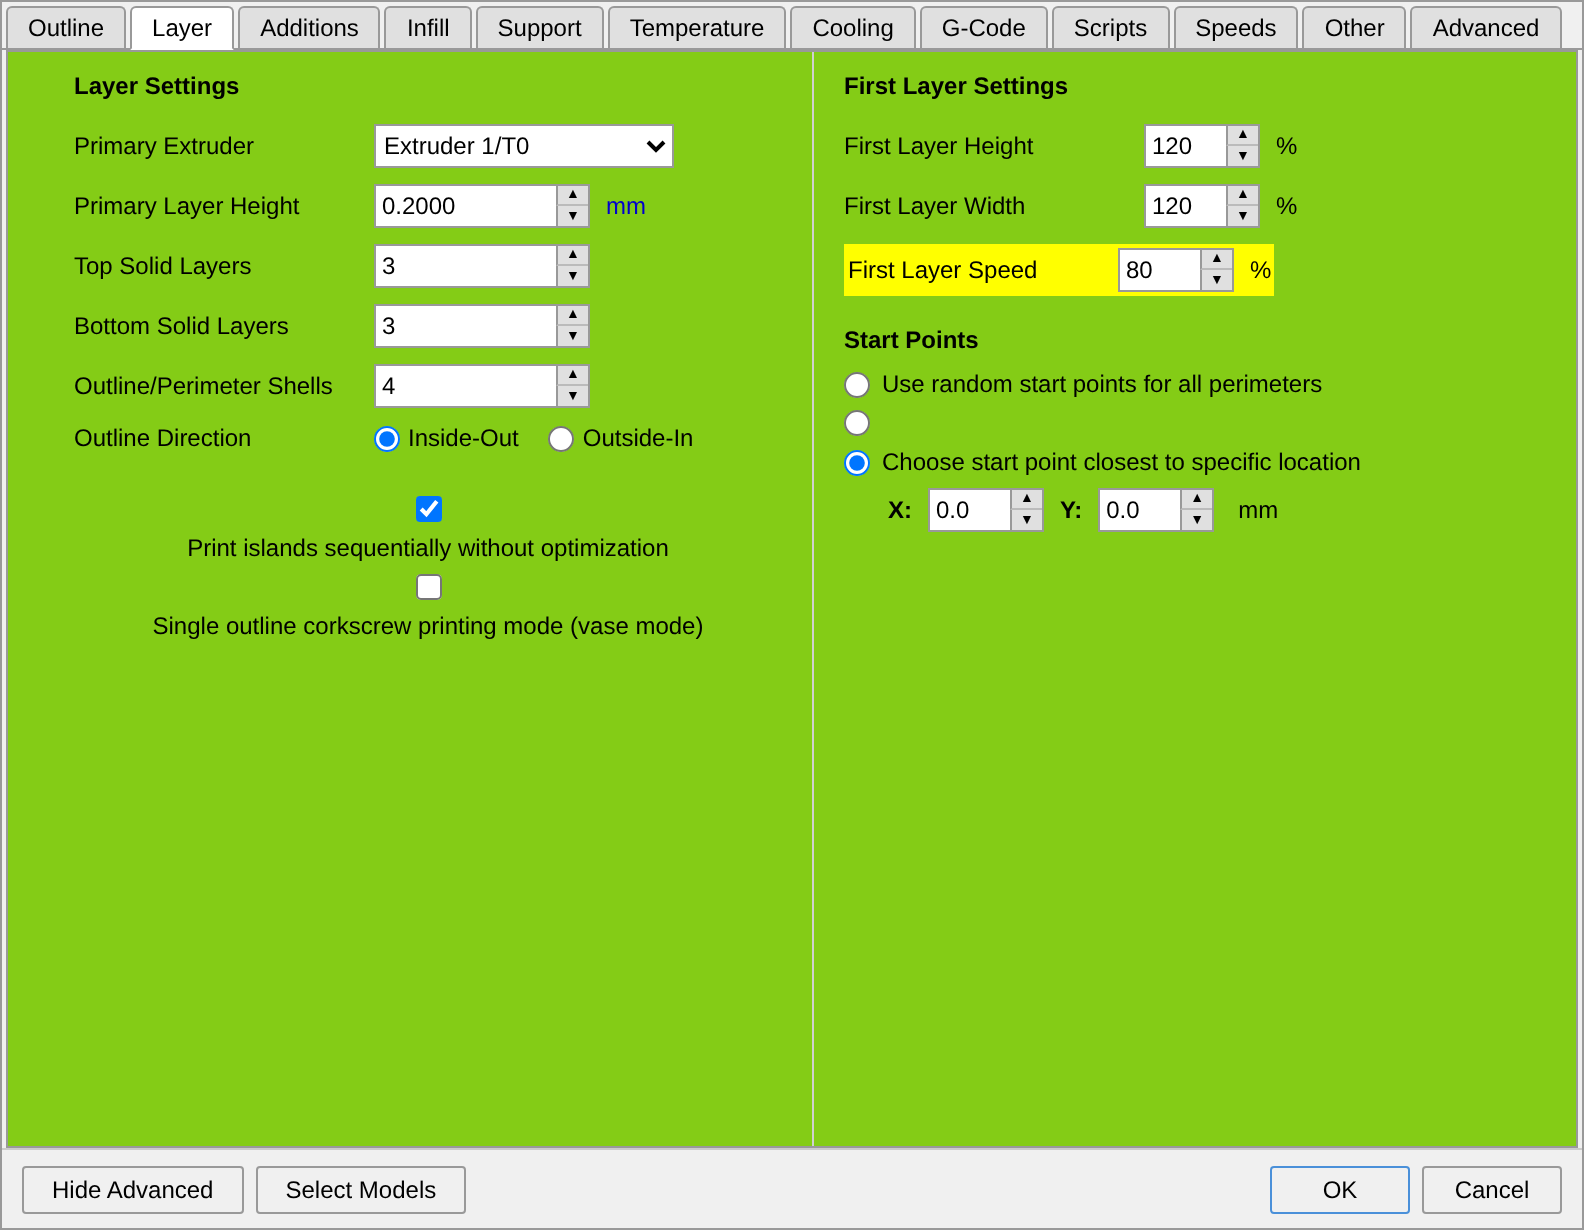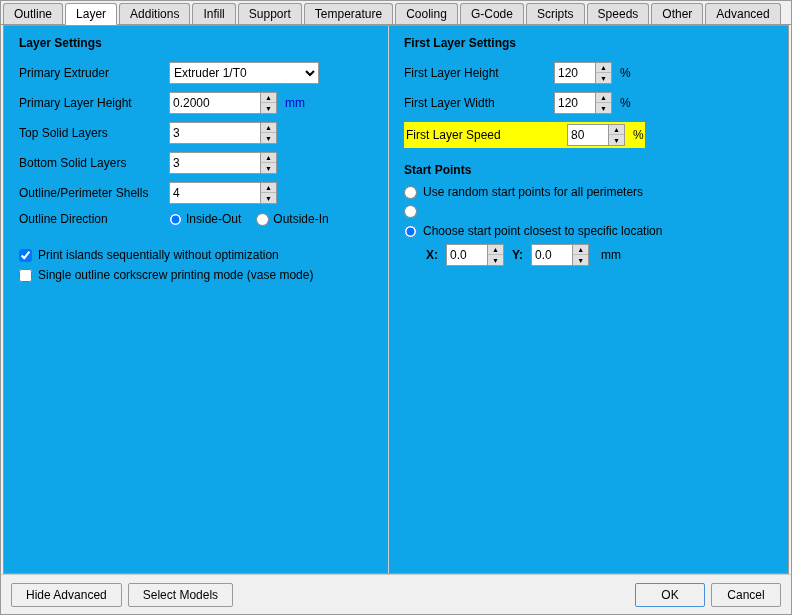--- a/index.html
+++ b/index.html
@@ -42,26 +42,27 @@
     .tab.active {
       background: #fff;
       border-bottom: 1px solid #fff;
       z-index: 1;
       margin-bottom: -1px;
       font-weight: normal;
     }
     
     .content-area {
       flex: 1;
-      background: #0ea5e9;
+      background: #84cc16;
       border: 1px solid #999;
       margin: 0 2px;
       display: flex;
       flex-direction: row;
       overflow: hidden;
+      padding-left: 18px;
     }
     
     .left-panel {
       flex: 0 0 385px;
       padding: 10px 15px;
       border-right: 1px solid #d0d0d0;
     }
     .panel-title {
       font-weight: bold;
       margin-bottom: 12px;
@@ -165,20 +166,21 @@
       gap: 4px;
       font-size: 12px;
       cursor: pointer;
     }
     
     .checkbox-row {
       display: flex;
       align-items: center;
       margin-bottom: 6px;
       gap: 6px;
+      flex-direction: column;
     }
     .checkbox-row label {
       font-size: 12px;
       cursor: pointer;
     }
     
     .right-panel {
       flex: 1;
       padding: 10px 15px;
     }
@@ -397,21 +399,21 @@
             <div class="spinner-buttons">
               <button class="spinner-btn">▲</button>
               <button class="spinner-btn">▼</button>
             </div>
           </div>
           <span style="margin-left:4px; font-size:12px;">%</span>
         </div>
       </div>
 
       <div style="display:flex; align-items:center; margin-bottom:8px; background:#ffff00; padding:2px 1px; width:fit-content;">
-        <span style="width:162px; font-size:12px; padding-left:1px;">First Layer Speed</span>
+        <span style="width:136px; font-size:12px; padding-left:1px;">First Layer Speed</span>
         <div class="form-control-wrap">
           <div class="small-spinner-wrap" style="background:#fff;">
             <input class="small-spinner-input" type="text" value="80" style="">
             <div class="spinner-buttons">
               <button class="spinner-btn">▲</button>
               <button class="spinner-btn">▼</button>
             </div>
           </div>
           <span style="margin-left:4px; font-size:12px;">%</span>
         </div>

